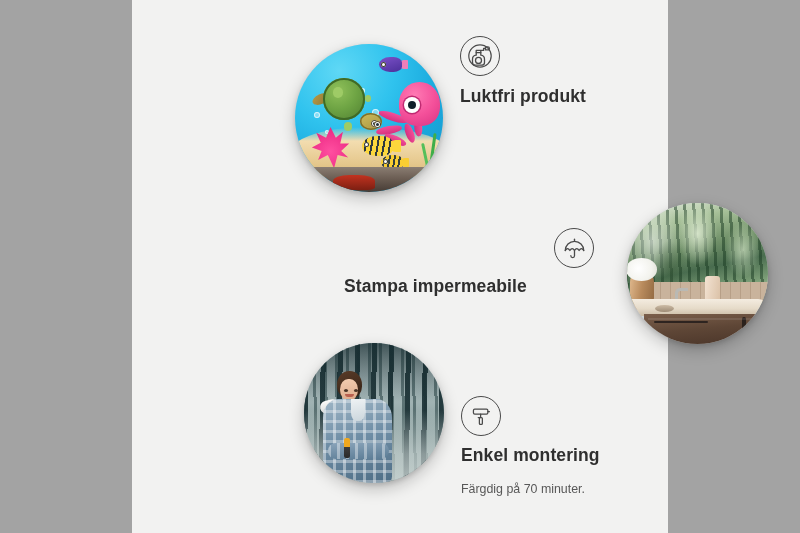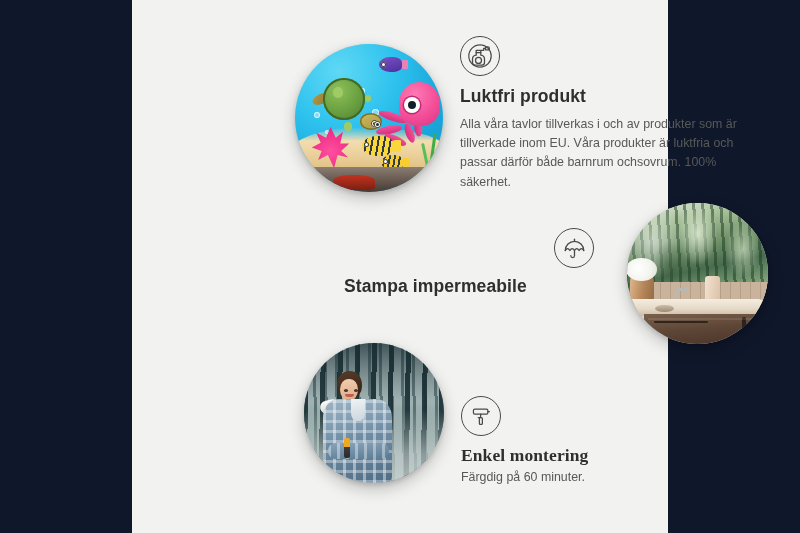--- a/index.html
+++ b/index.html
@@ -9,21 +9,21 @@
     height: 533px;
     overflow: hidden;
     background: #ffffff;
     font-family: "Liberation Sans", "DejaVu Sans", sans-serif;
   }
 
   .page {
     position: relative;
     width: 800px;
     height: 533px;
-    background: #0f172a;
+    background: #a3a3a3;
   }
 
   
   .panel {
     position: absolute;
     left: 132px;
     top: 0px;
     width: 536px;
     height: 533px;
     background: #f2f2f1;
@@ -301,21 +301,21 @@
   .f1 .feat-title { margin-bottom: 7px; }
 
   
   .f2 { left: 212px; top: 228px; width: 250px; }
   .f2 .icon-wrap { display:flex; justify-content:flex-end; margin-bottom: 8px; }
   .f2 .feat-title { margin-bottom: 5px; }
 
   
   .f3 { left: 329px; top: 396px; width: 280px; text-align: left; }
   .f3 .icon-circle { margin-bottom: 9px; }
-  .f3 .feat-title { margin-bottom: 1px; font-family: Liberation Serif, serif; }
+  .f3 .feat-title { margin-bottom: 13px; }
 </style>
 </head>
 <body>
 
 <div class="page">
 
   <div class="panel">
 
     <div class="circle c1">
       <div class="art">
@@ -418,21 +418,20 @@
           <path d="M8.2 22.2h6.6c1.5 0 2.7-1.2 2.7-2.7v-3.2c0-2.1-1.6-3.9-3.7-4.1V9.6h-4.6v2.6c-2.1.2-3.7 2-3.7 4.1v3.2c0 1.5 1.2 2.7 2.7 2.7z"></path>
           <path d="M9.2 9.6V7.3h4.6v2.3"></path>
           <path d="M14.4 7.3h2.2"></path>
           <path d="M16.6 7.3V5.4h1.9"></path>
           <path d="M18.5 3.9h2.4a1.5 1.5 0 0 1 1.5 1.5v0a1.5 1.5 0 0 1-1.5 1.5h-2.4z"></path>
           <circle cx="11.5" cy="17.4" r="3"></circle>
           <circle cx="13" cy="13" r="11.2" stroke-width="1.2"></circle>
         </svg>
       </div>
       <div class="feat-title">Luktfri produkt</div>
-      <div class="feat-body">Alla våra tavlor tillverkas i och av produkter som är tillverkade inom EU. Våra produkter är luktfria och passar därför både barnrum ochsovrum. 100% säkerhet.</div>
     </div>
 
     <div class="feature f2">
       <div class="icon-wrap">
         <div class="icon-circle">
           <svg width="25" height="25" viewBox="0 0 26 26" fill="none" stroke="#4a4a4a" stroke-width="1.35" stroke-linecap="round" stroke-linejoin="round">
             <path d="M3.4 15.1c0-5.3 4.3-9.6 9.6-9.6s9.6 4.3 9.6 9.6"></path>
             <path d="M3.4 15.1c1.6-2.6 3.2-2.6 4.8 0 1.6-2.6 3.2-2.6 4.8 0 1.6-2.6 3.2-2.6 4.8 0 1.6-2.6 3.2-2.6 4.8 0"></path>
             <path d="M13 15.1v5.4a1.9 1.9 0 0 1-3.8 0"></path>
             <path d="M13 5.5V3.3"></path>
@@ -445,17 +444,17 @@
     <div class="feature f3">
       <div class="icon-circle">
         <svg width="25" height="25" viewBox="0 0 26 26" fill="none" stroke="#4a4a4a" stroke-width="1.3" stroke-linecap="round" stroke-linejoin="round">
           <rect x="4.6" y="5.4" width="15" height="5.2" rx="1.4"></rect>
           <path d="M19.6 8h1.6"></path>
           <path d="M12.1 10.6v2.3a1.2 1.2 0 0 1-1.2 1.2H9.6"></path>
           <rect x="10.8" y="14.1" width="3.1" height="7.2" rx="1"></rect>
         </svg>
       </div>
       <div class="feat-title">Enkel montering</div>
-      <div class="feat-body">Färgdig på 60 minuter.</div>
+      <div class="feat-body">Färgdig på 70 minuter.</div>
     </div>
 
   </div>
 </div>
 
 </body></html>

